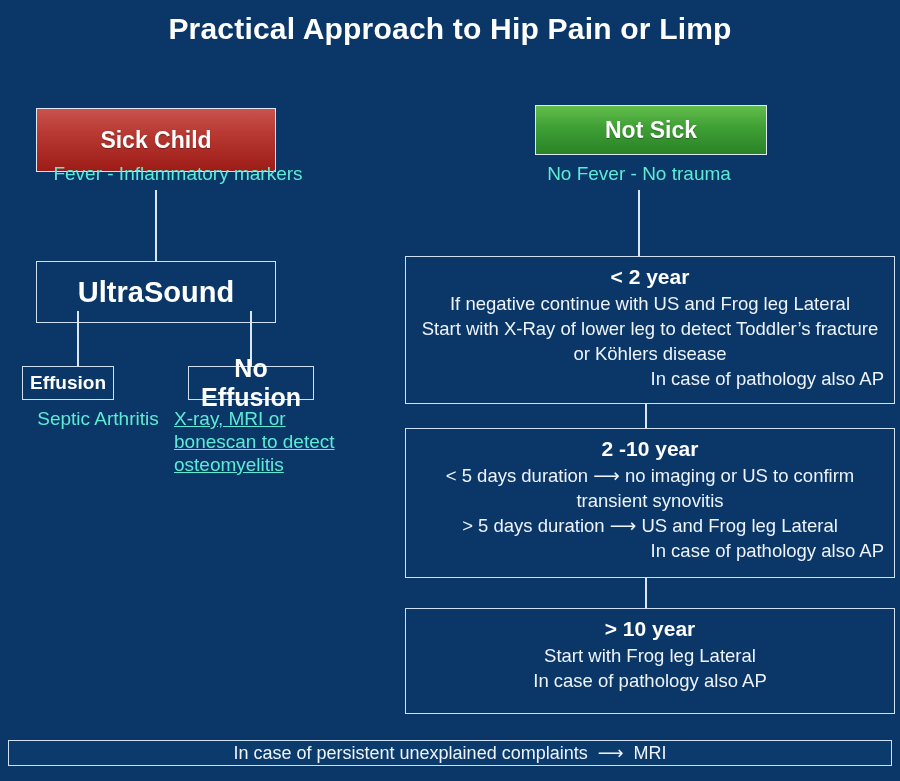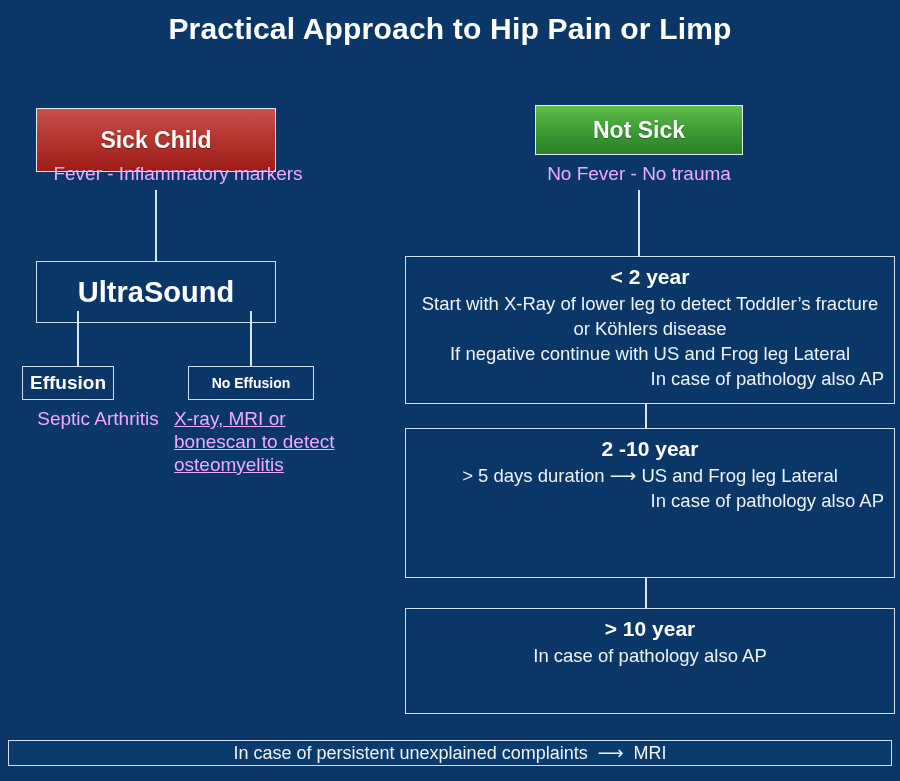--- a/index.html
+++ b/index.html
@@ -36,21 +36,21 @@
     box-sizing: border-box;
     border: 1px solid #cfe0f2;
     display: flex;
     align-items: center;
     justify-content: center;
     text-align: center;
   }
   .caption {
     position: absolute;
     font-size: 19px;
-    color: #f0abfc;
+    color: #5eead4;
     line-height: 23px;
     white-space: nowrap;
   }
   .caption.wrap { white-space: normal; text-decoration: underline; }
 
   .connector-v {
     position: absolute;
     width: 2px;
     background: #d8e6f5;
   }
@@ -66,36 +66,36 @@
     font-size: 23px;
     font-weight: bold;
     color: #ffffff;
     text-shadow: 0 1px 1px rgba(0,0,0,.35);
   }
   .pill-sick {
     left: 36px; top: 108px; width: 240px; height: 64px;
     background: linear-gradient(180deg, #c8534e 0%, #b73731 42%, #9d1c17 100%);
   }
   .pill-notsick {
-    left: 535px; top: 105px; width: 208px; height: 50px;
+    left: 535px; top: 105px; width: 232px; height: 50px;
     background: linear-gradient(180deg, #62bd4b 0%, #3f9f35 45%, #2a8228 100%);
   }
 
   
   .box-ultrasound {
     left: 36px; top: 261px; width: 240px; height: 62px;
     font-size: 29px; font-weight: bold;
   }
   .box-effusion {
     left: 22px; top: 366px; width: 92px; height: 34px;
     font-size: 19px; font-weight: bold;
   }
   .box-noeffusion {
     left: 188px; top: 366px; width: 126px; height: 34px;
-    font-size: 14px; font-weight: bold;
+    font-size: 25px; font-weight: bold;
   }
 
   
   .age-box {
     position: absolute;
     box-sizing: border-box;
     left: 405px;
     width: 490px;
     border: 1px solid #cfe0f2;
     padding: 6px 10px 8px 10px;
@@ -164,37 +164,39 @@
 
 <div class="pill pill-notsick">
   <span>Not Sick</span>
 </div>
 <div class="caption" style="left:510px; top:162px; width:258px; text-align:center;">No Fever - No trauma</div>
 
 <div class="connector-v" style="left:638px; top:190px; height:66px;"></div>
 
 <div class="age-box box-u2">
   <div class="age-head">&lt; 2 year</div>
+  <div class="age-line">If negative continue with US and Frog leg Lateral</div>
   <div class="age-line">Start with X-Ray of lower leg to detect Toddler’s fracture or Köhlers disease</div>
-  <div class="age-line">If negative continue with US and Frog leg Lateral</div>
   <div class="age-line right">In case of pathology also AP</div>
 </div>
 
 <div class="connector-v" style="left:645px; top:404px; height:24px;"></div>
 
 <div class="age-box box-2to10">
   <div class="age-head">2 -10 year</div>
+  <div class="age-line">&lt; 5 days duration ⟶ no imaging or US to confirm transient synovitis</div>
   <div class="age-line">&gt; 5 days duration ⟶ US and Frog leg Lateral</div>
   <div class="age-line right">In case of pathology also AP</div>
 </div>
 
 <div class="connector-v" style="left:645px; top:578px; height:30px;"></div>
 
 <div class="age-box box-o10">
   <div class="age-head">&gt; 10 year</div>
+  <div class="age-line">Start with Frog leg Lateral</div>
   <div class="age-line">In case of pathology also AP</div>
 </div>
 
 <div class="footer-bar">
   <span>In case of persistent unexplained complaints</span>
   <span class="arrow">⟶</span>
   <span>MRI</span>
 </div>
 
 </body></html>

